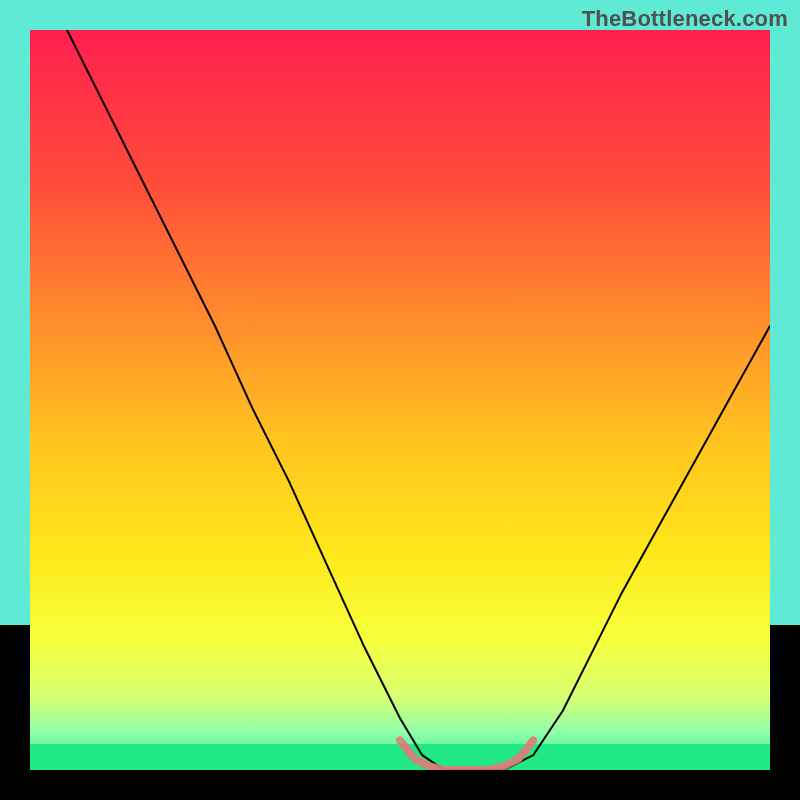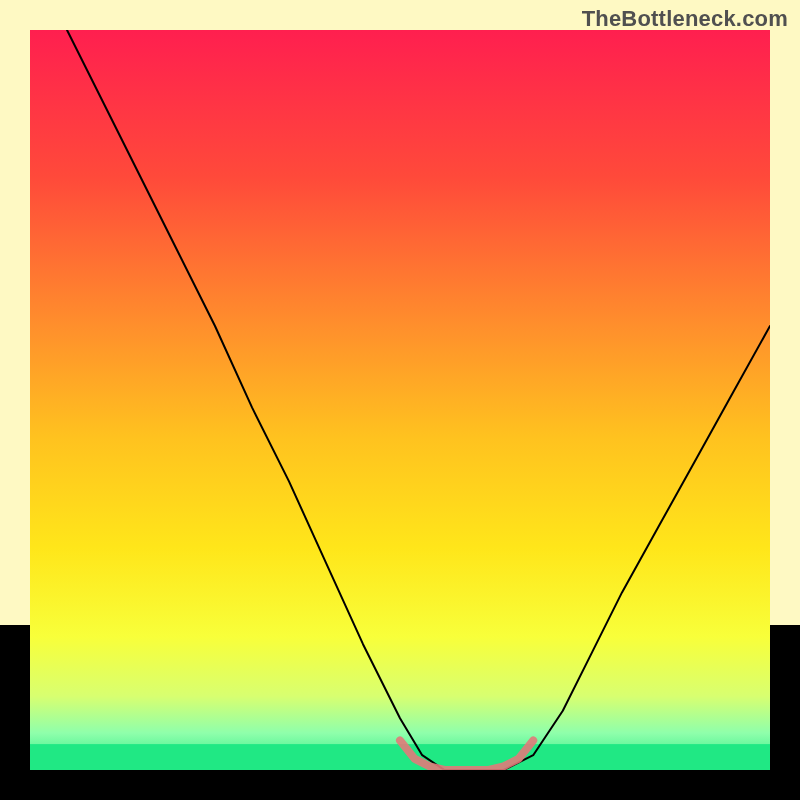--- a/index.html
+++ b/index.html
@@ -7,21 +7,21 @@
     padding: 0;
     width: 800px;
     height: 800px;
     background: #000;
     overflow: hidden;
   }
   .frame {
     position: relative;
     width: 800px;
     height: 625px;
-    background: #fef9c3;
+    background: #5eead4;
   }
   .plot-area {
     position: absolute;
     left: 30px;
     top: 30px;
     width: 740px;
     height: 740px;
     
   }
   .watermark {

